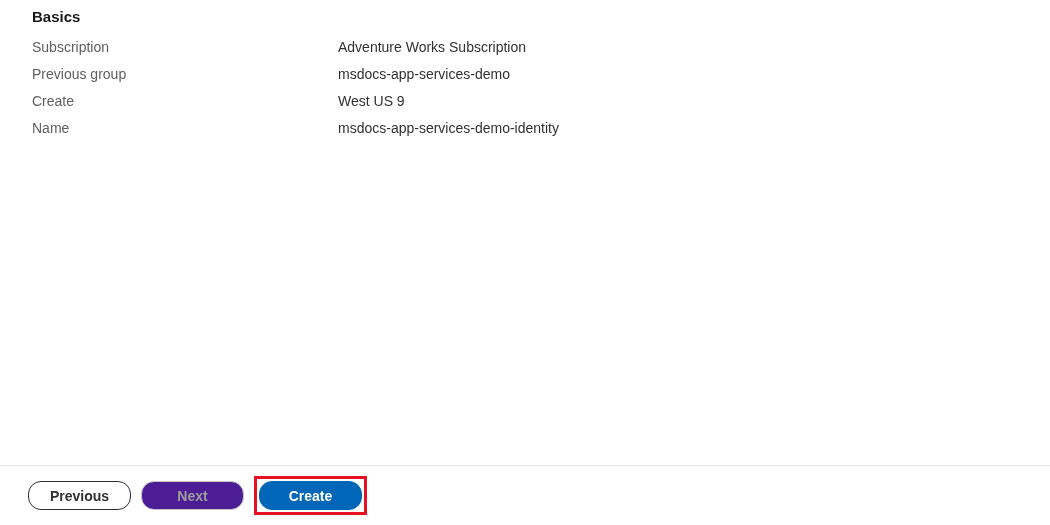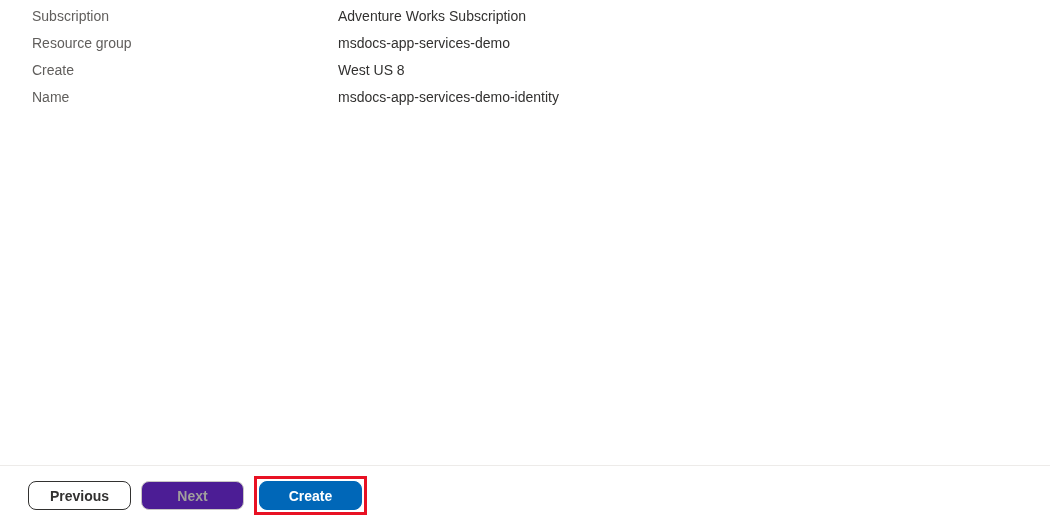--- a/index.html
+++ b/index.html
@@ -50,21 +50,21 @@
       padding: 10px 0 10px 28px;
       display: flex;
       gap: 10px;
       align-items: center;
     }
     .btn {
       height: 29px;
       padding: 0 20px;
       font-family: inherit;
       font-size: 14px;
-      border-radius: 8px;
+      border-radius: 13px;
       cursor: pointer;
       min-width: 103px;
       display: inline-flex;
       align-items: center;
       justify-content: center;
     }
     .btn-secondary {
       background: #ffffff;
       border: 1px solid #323130;
       color: #323130;
@@ -87,32 +87,33 @@
       border: 3px solid #e81123;
       padding: 2px;
       display: inline-flex;
       align-items: center;
     }
   </style>
 </head>
 <body>
 
 <div class="content">
+  <h3 class="section-heading">Basics</h3>
   <div class="property-list">
     <div class="property-row">
       <div class="property-label">Subscription</div>
       <div class="property-value">Adventure Works Subscription</div>
     </div>
     <div class="property-row">
-      <div class="property-label">Resource group</div>
+      <div class="property-label">Previous group</div>
       <div class="property-value">msdocs-app-services-demo</div>
     </div>
     <div class="property-row">
       <div class="property-label">Create</div>
-      <div class="property-value">West US 8</div>
+      <div class="property-value">West US 9</div>
     </div>
     <div class="property-row">
       <div class="property-label">Name</div>
       <div class="property-value">msdocs-app-services-demo-identity</div>
     </div>
   </div>
 </div>
 
 <div class="footer">
   <button class="btn btn-secondary">Previous</button>

